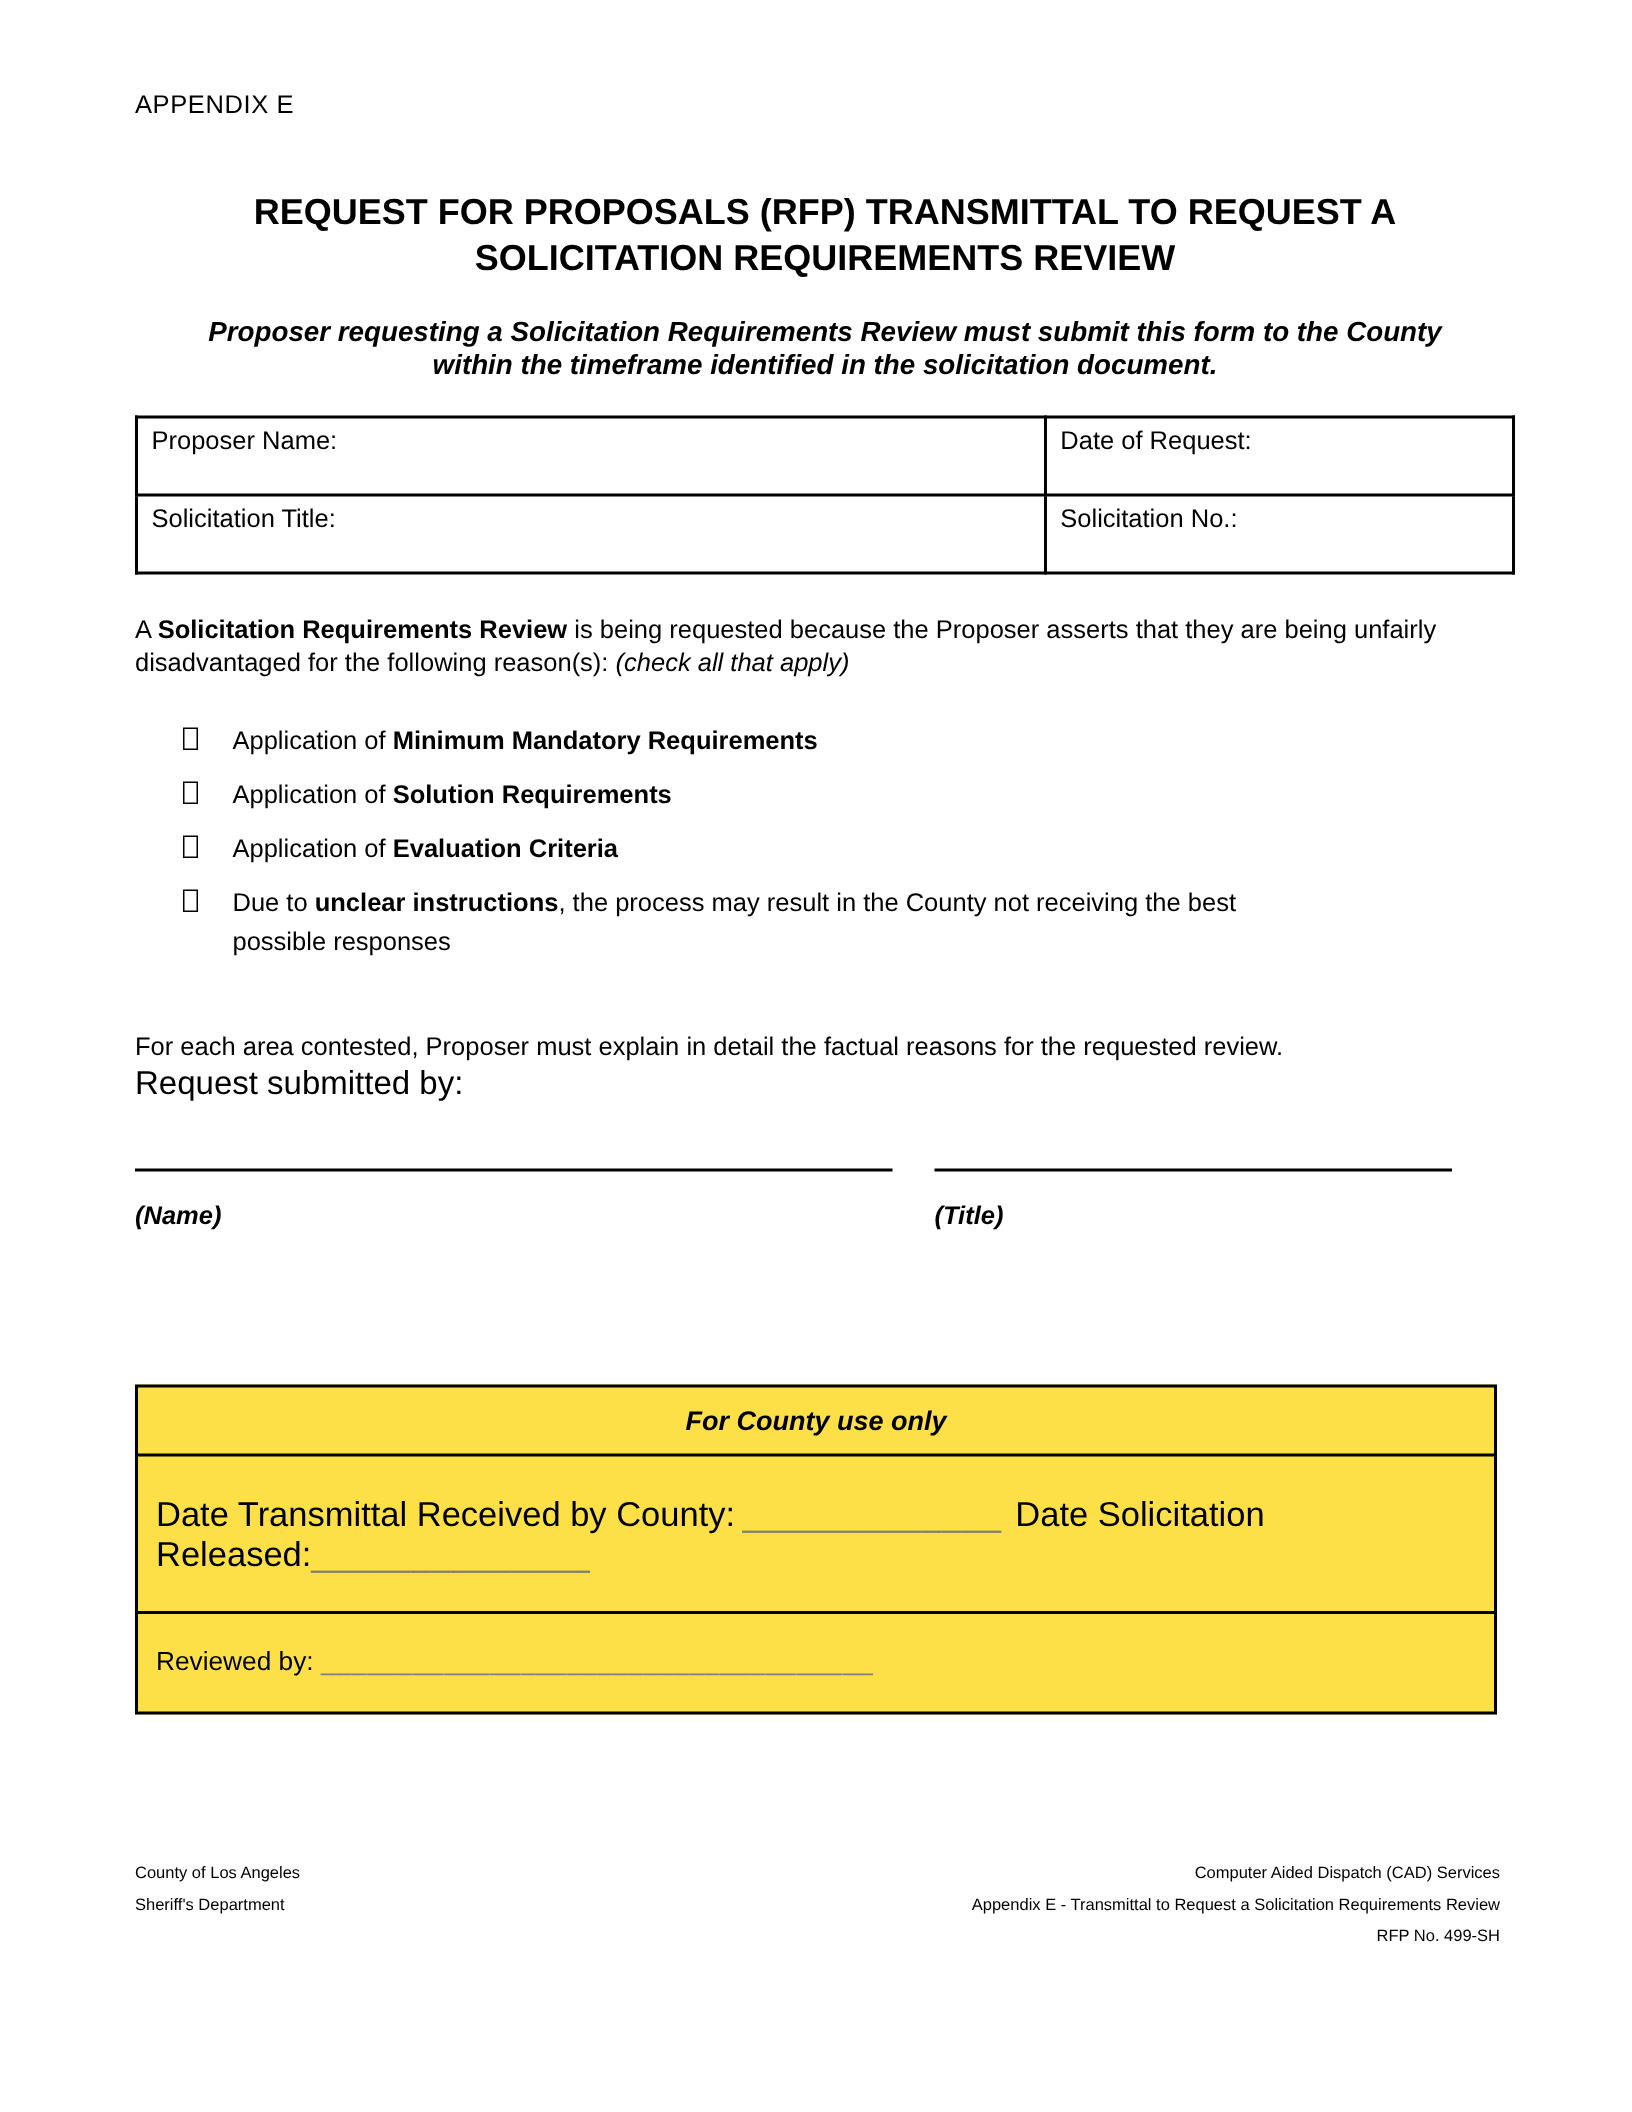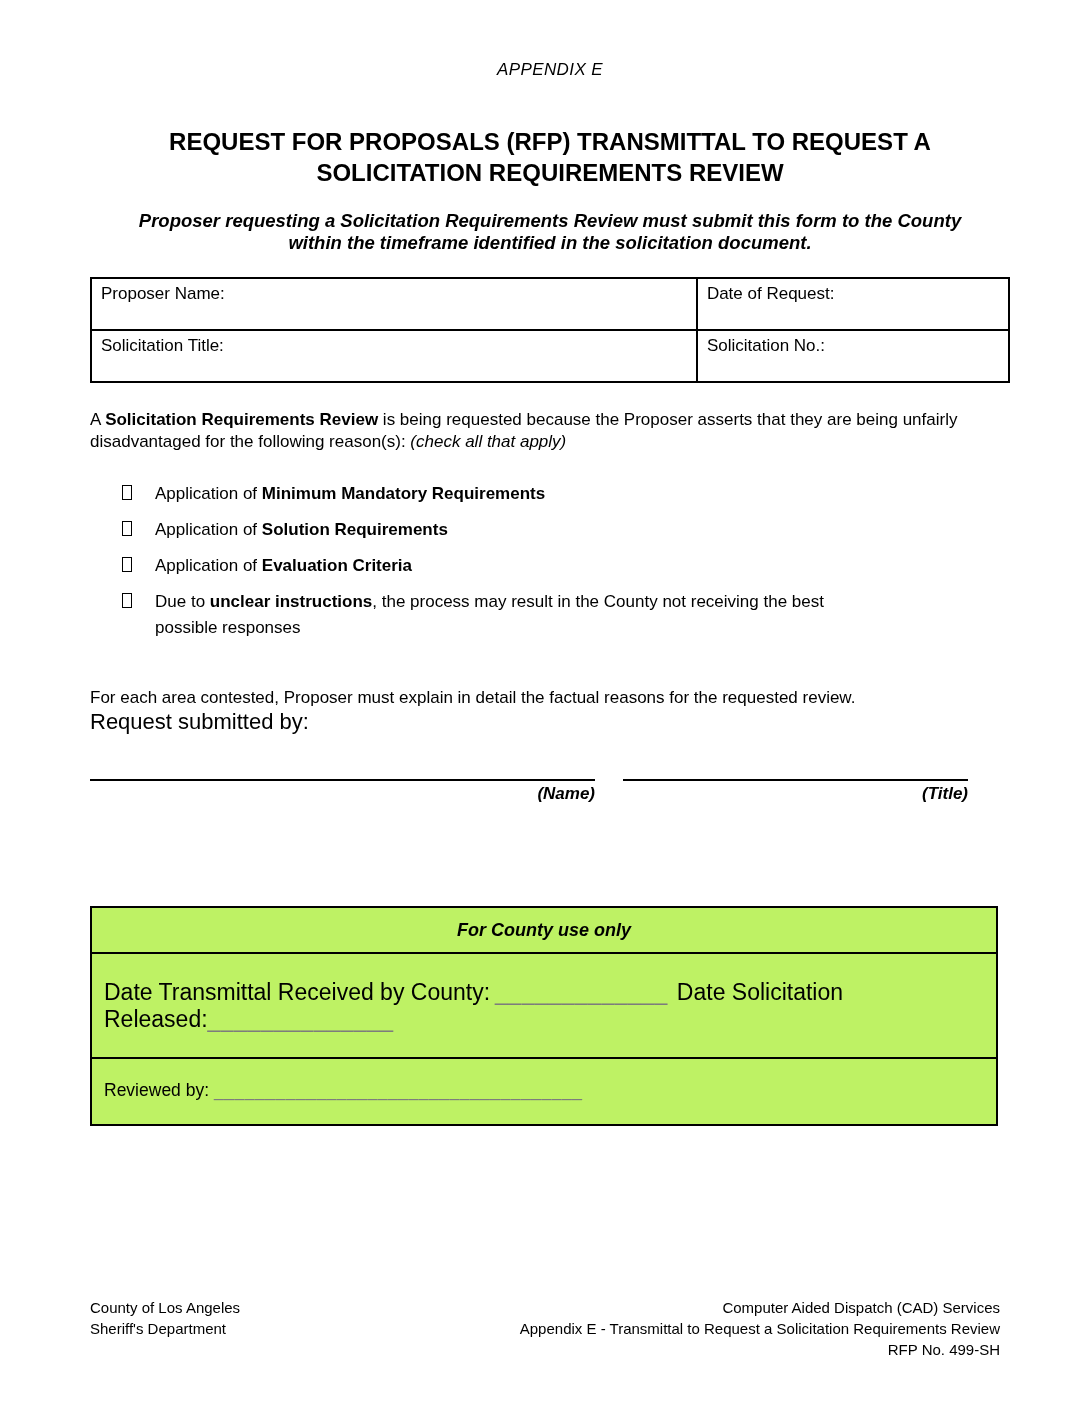--- a/index.html
+++ b/index.html
@@ -5,21 +5,21 @@
   * { box-sizing: border-box; }
   html, body { margin: 0; padding: 0; }
   body {
     width: 1088px; height: 1408px;
     background: #ffffff; color: #000;
     font-family: "Liberation Sans", "DejaVu Sans", sans-serif;
     position: relative; overflow: hidden;
   }
   .content { padding: 60px 78px 0 90px; }
 
-  .appendix { text-align: center; font-size: 17px; letter-spacing: .4px; font-style: italic; }
+  .appendix { text-align: left; font-size: 17px; letter-spacing: .4px; }
 
   .title {
     text-align: center; font-weight: bold; font-size: 24px;
     line-height: 31px; margin-top: 46px;
   }
   .subtitle {
     text-align: center; font-weight: bold; font-style: italic;
     font-size: 18.5px; line-height: 21.5px; margin-top: 22px;
   }
 
@@ -42,37 +42,37 @@
 
   .explain { margin-top: 46px; font-size: 17px; line-height: 22px; width: 920px; }
   .attach { font-style: italic; font-weight: bold; }
 
   .request-label { font-size: 22px; }
 
   .sig-row { display: flex; margin-top: 0; }
   .sig-col-name { width: 505px; }
   .sig-col-title { width: 345px; margin-left: 28px; }
   .sig-line { height: 46px; border-bottom: 2px solid #000; }
-  .sig-label { font-style: italic; font-weight: bold; font-size: 17px; margin-top: 3px; text-align: right; }
+  .sig-label { font-style: italic; font-weight: bold; font-size: 17px; margin-top: 20px; }
 
   .county-box { margin-top: 102px; width: 908px; border: 2px solid #000; }
   .county-header {
     text-align: center; font-weight: bold; font-style: italic;
     font-size: 18px; padding: 12px 0 11px 0; border-bottom: 2px solid #000;
   }
   .county-row1 { padding: 25px 12px 24px 12px; font-size: 23px; border-bottom: 2px solid #000; }
   .county-row2 { padding: 21px 12px 23px 12px; font-size: 17.5px; }
   .blank { color: #7d7d7d; letter-spacing: .5px; }
   .sp-before { margin-left: 5px; }
   .sp-gap { margin-left: 9px; }
 
   .footer {
-    position: absolute; top: 1297px; left: 90px; width: 910px;
+    position: absolute; top: 1239px; left: 90px; width: 910px;
     display: flex; justify-content: space-between;
-    font-size: 15px; line-height: 21px;
+    font-size: 11px; line-height: 21px;
   }
   .footer-right { text-align: right; }
 </style>
 </head>
 <body>
 
 <div class="content">
 
   <div class="appendix">APPENDIX E</div>
 
@@ -145,21 +145,21 @@
     <div class="sig-col-name">
       <div class="sig-line"></div>
       <div class="sig-label">(Name)</div>
     </div>
     <div class="sig-col-title">
       <div class="sig-line"></div>
       <div class="sig-label">(Title)</div>
     </div>
   </div>
 
-  <div class="county-box" id="county-box" style="background: #bef264;">
+  <div class="county-box" id="county-box" style="background: #fde047;">
     <div class="county-header">For County use only</div>
     <div class="county-row1">
       <span>Date Transmittal Received by County:</span><span class="blank sp-before">_____________</span><span class="sp-gap">Date Solicitation Released:</span><span class="blank">______________</span>
     </div>
     <div class="county-row2">
       <span>Reviewed by:</span><span class="blank sp-before">____________________________________</span>
     </div>
   </div>
 
 </div>

